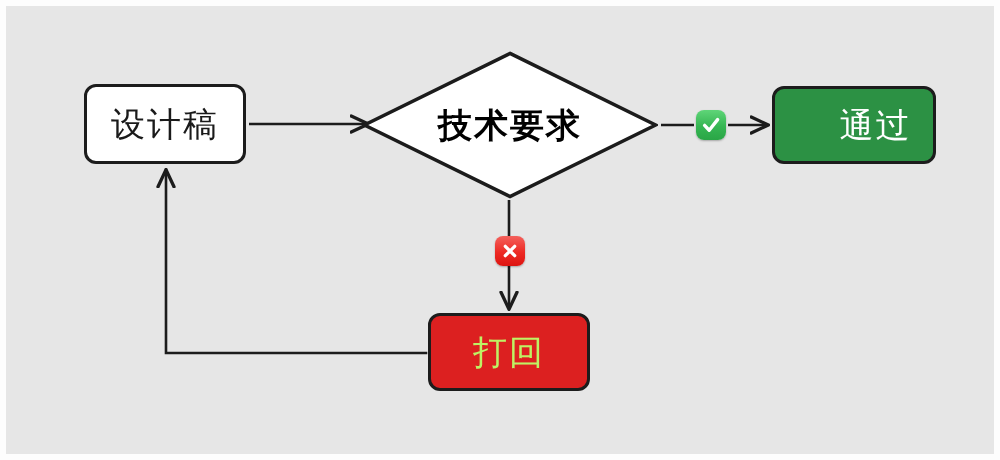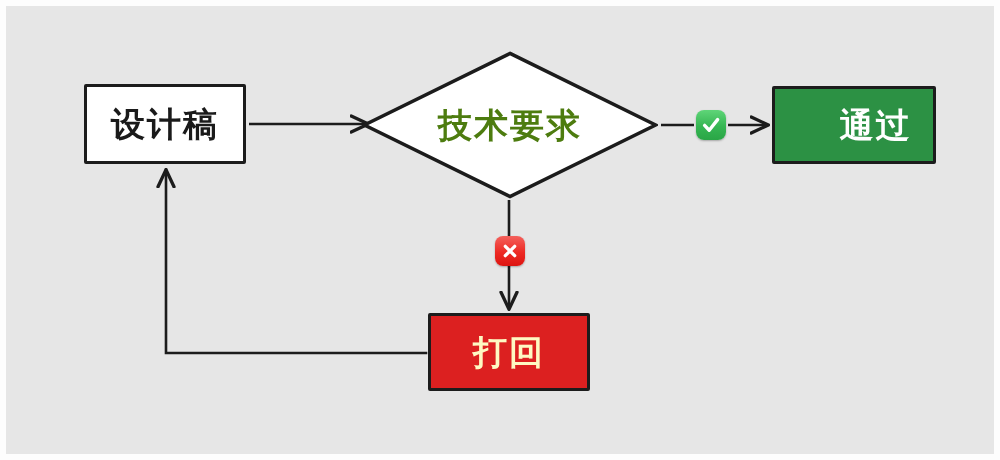--- a/index.html
+++ b/index.html
@@ -37,23 +37,23 @@
     align-items: center;
     justify-content: center;
     box-sizing: border-box;
     text-align: center;
     line-height: 1;
   }
 
   
   .box {
     border: 3px solid #1c1c1c;
-    border-radius: 2px;
+    border-radius: 12px;
     font-size: 34px;
-    font-weight: 700;
+    font-weight: 400;
     letter-spacing: 2px;
   }
   .box-start {
     left: 78px;
     top: 78px;
     width: 162px;
     height: 80px;
     background: #ffffff;
     color: #1a1a1a;
   }
@@ -65,41 +65,41 @@
     background: #2c9144;
     color: #ffffff;
     padding-left: 43px;
   }
   .box-reject {
     left: 422px;
     top: 307px;
     width: 162px;
     height: 78px;
     background: #dc2020;
-    color: #fef9c3;
+    color: #bef264;
   }
 
   
   .diamond-wrap {
     left: 356px;
     top: 45px;
     width: 296px;
     height: 148px;
   }
   .diamond-wrap svg {
     position: absolute;
     left: 0;
     top: 0;
   }
   .diamond-label {
     position: relative;
     font-size: 34px;
     font-weight: 700;
     letter-spacing: 2px;
-    color: #4d7c0f;
+    color: #000000;
   }
 
   
   .badge {
     position: absolute;
     width: 30px;
     height: 30px;
     border-radius: 8px;
     display: flex;
     align-items: center;

